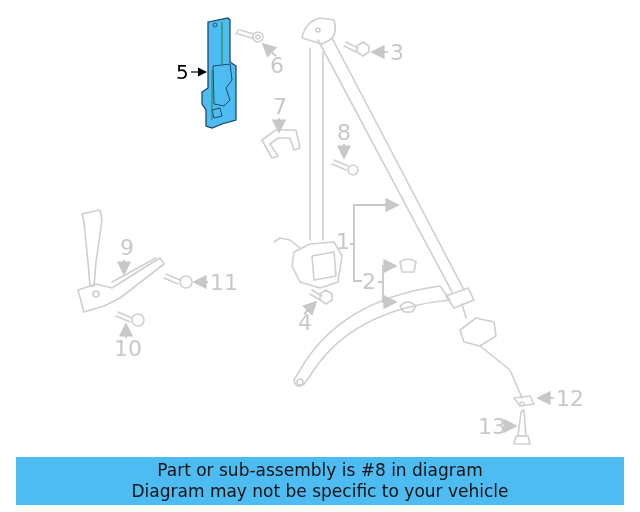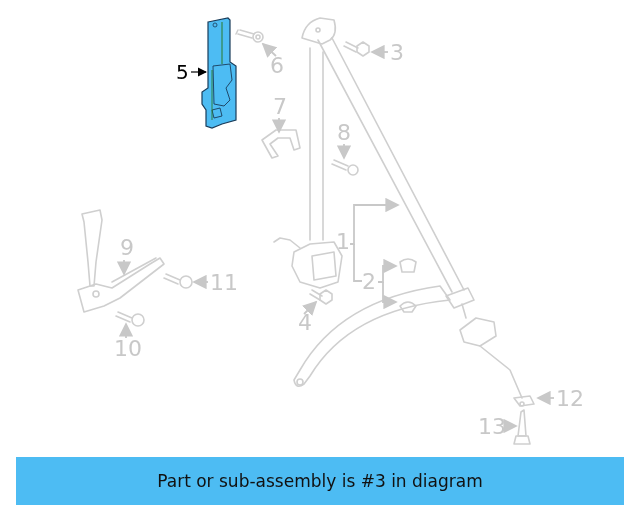--- a/index.html
+++ b/index.html
@@ -160,14 +160,15 @@
     <path class="part" d="M521,412 L524,410 L526,436 L518,436 Z"></path>
     <path class="part" d="M516,436 L528,436 L530,444 L514,444 Z"></path>
   </g>
   <g>
     <text class="callout" x="478" y="434">13</text>
     <line class="leader" x1="504" y1="426" x2="516" y2="426" marker-end="url(#arr)"></line>
   </g>
 </svg>
 
 <div class="banner">
-  <div>Part or sub-assembly is #3 in diagram</div>
+  <div>Part or sub-assembly is #8 in diagram</div>
+  <div>Diagram may not be specific to your vehicle</div>
 </div>
 
 </body></html>

